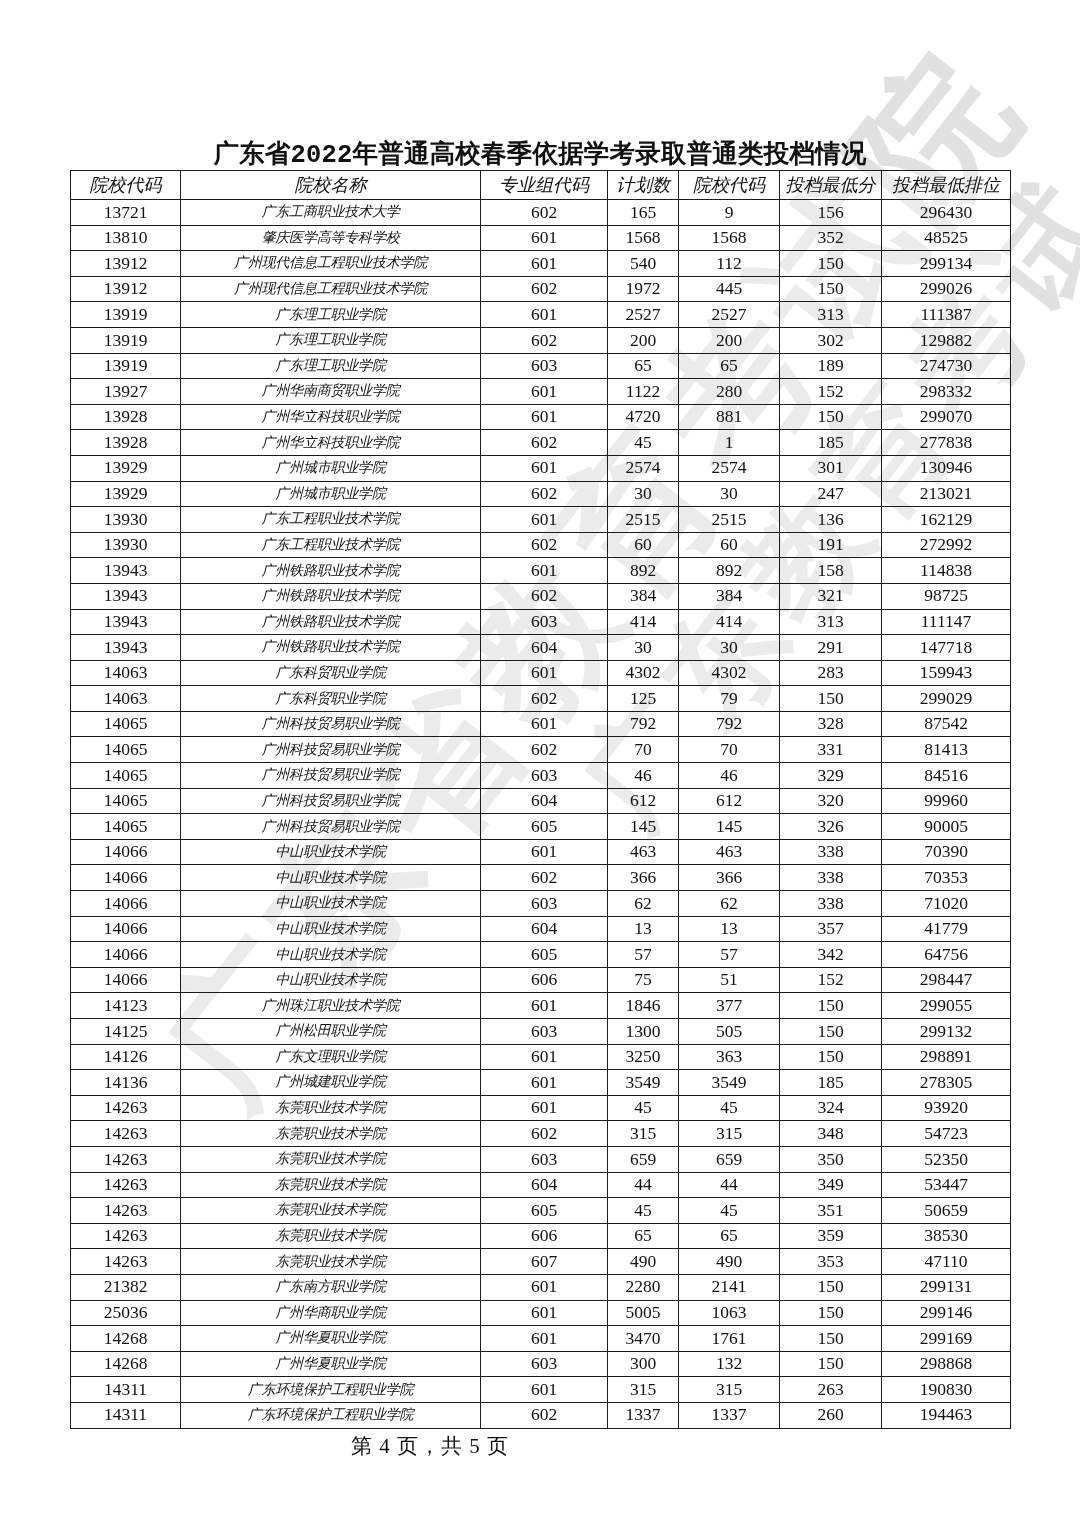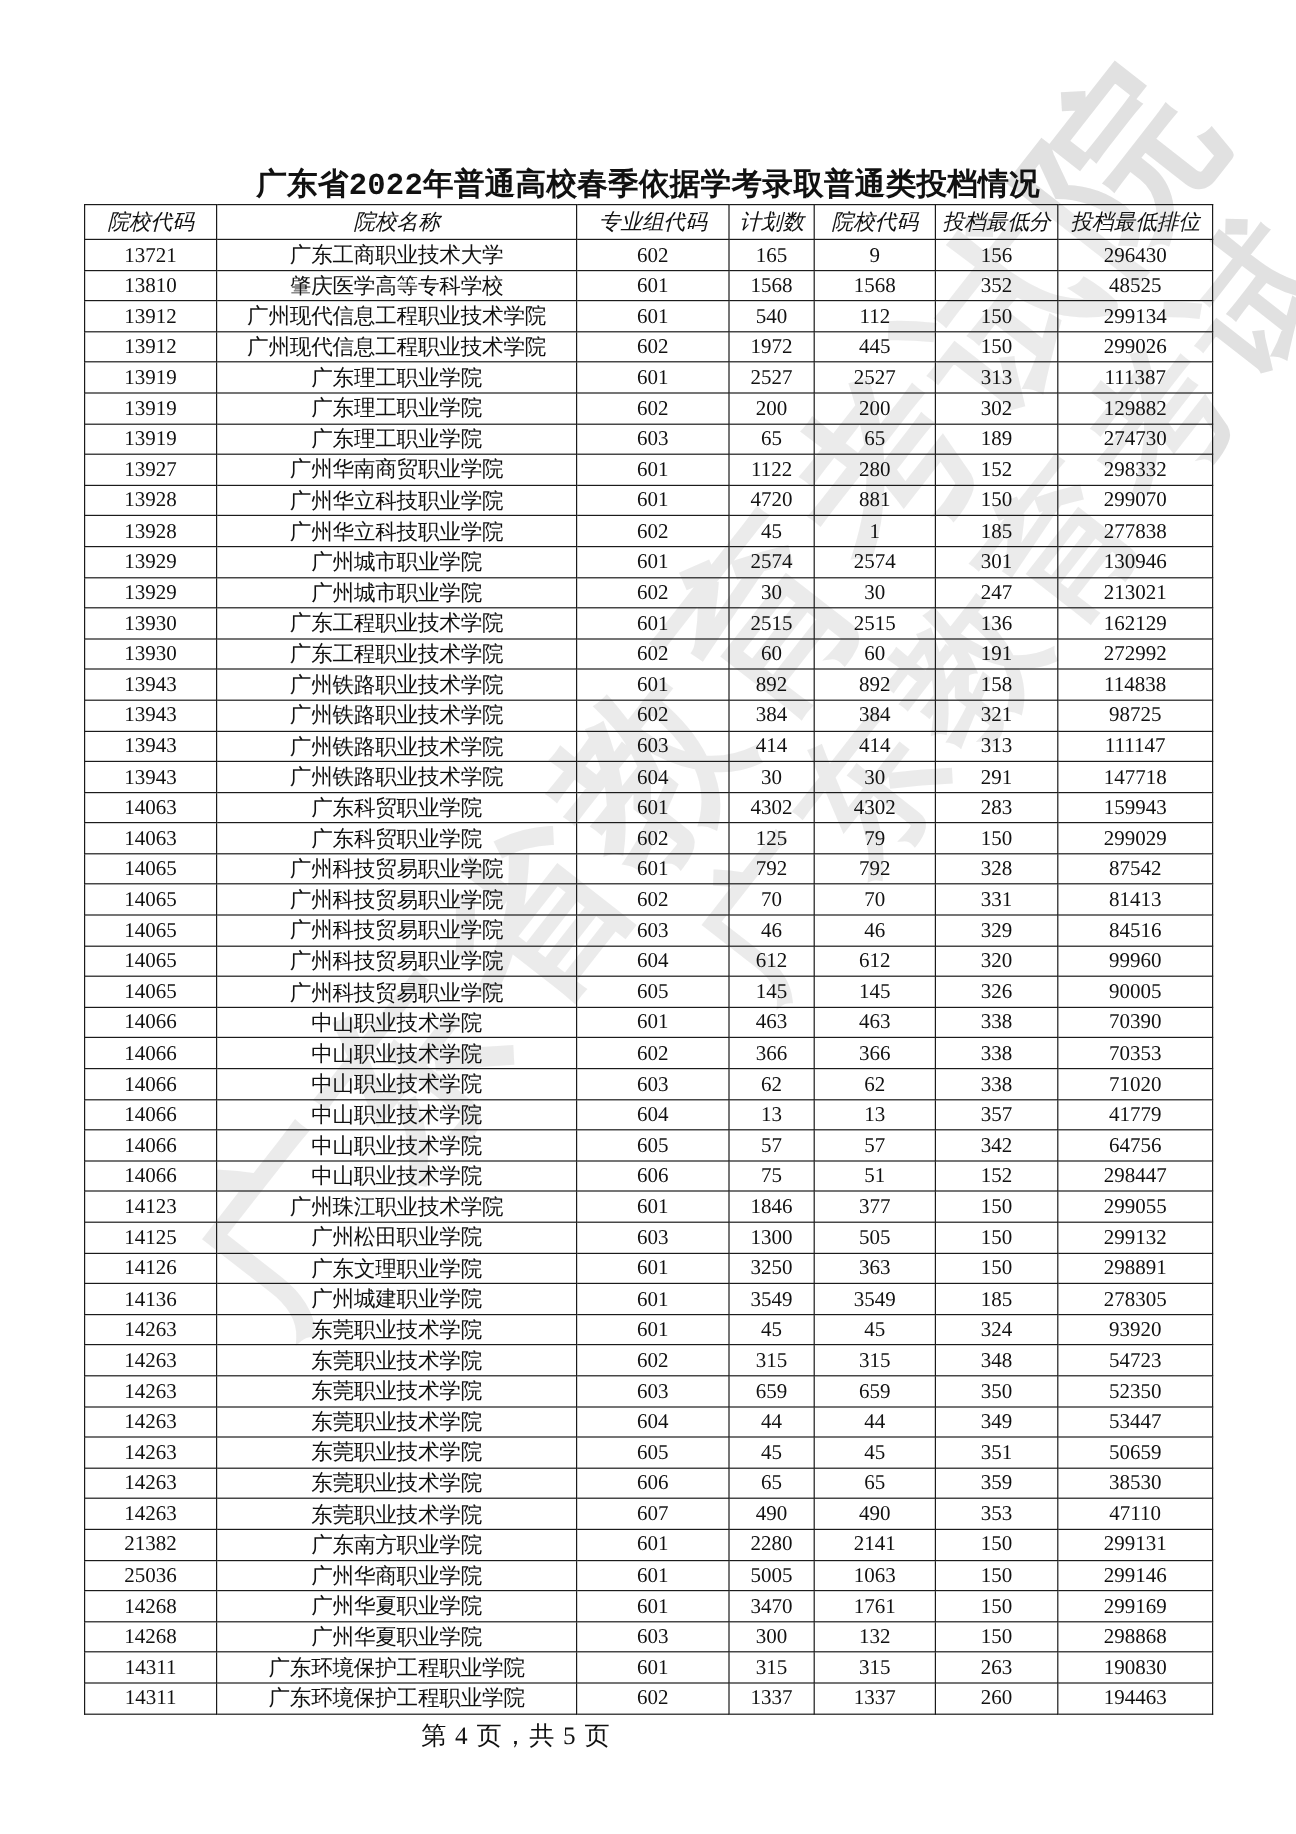--- a/index.html
+++ b/index.html
@@ -102,22 +102,23 @@
     white-space: nowrap;
     overflow: hidden;
   }
   thead th {
     height: 28px;
     font-weight: 400;
     font-size: 18px;
     font-style: italic;
   }
   td.name {
-    font-size: 18px;
+    font-size: 14px;
     letter-spacing: -0.2px;
+    font-style: italic;
   }
 
   
   #footer {
     position: absolute;
     z-index: 2;
     left: 0;
     top: 1432px;
     width: 860px;
     text-align: center;

